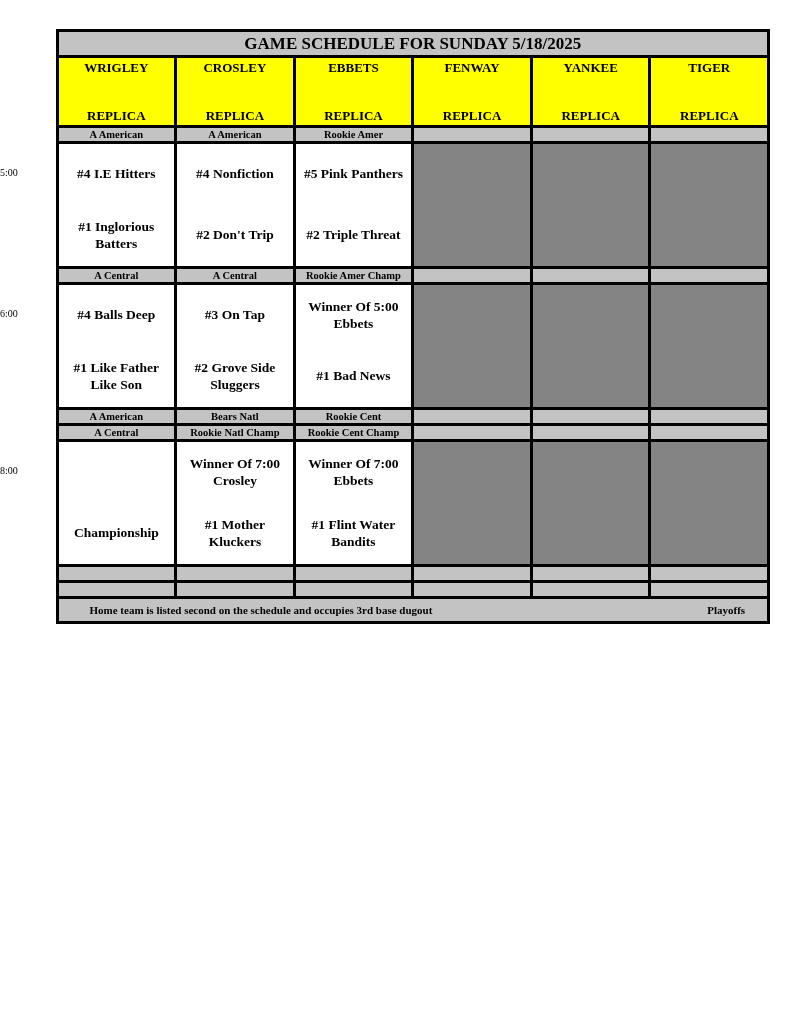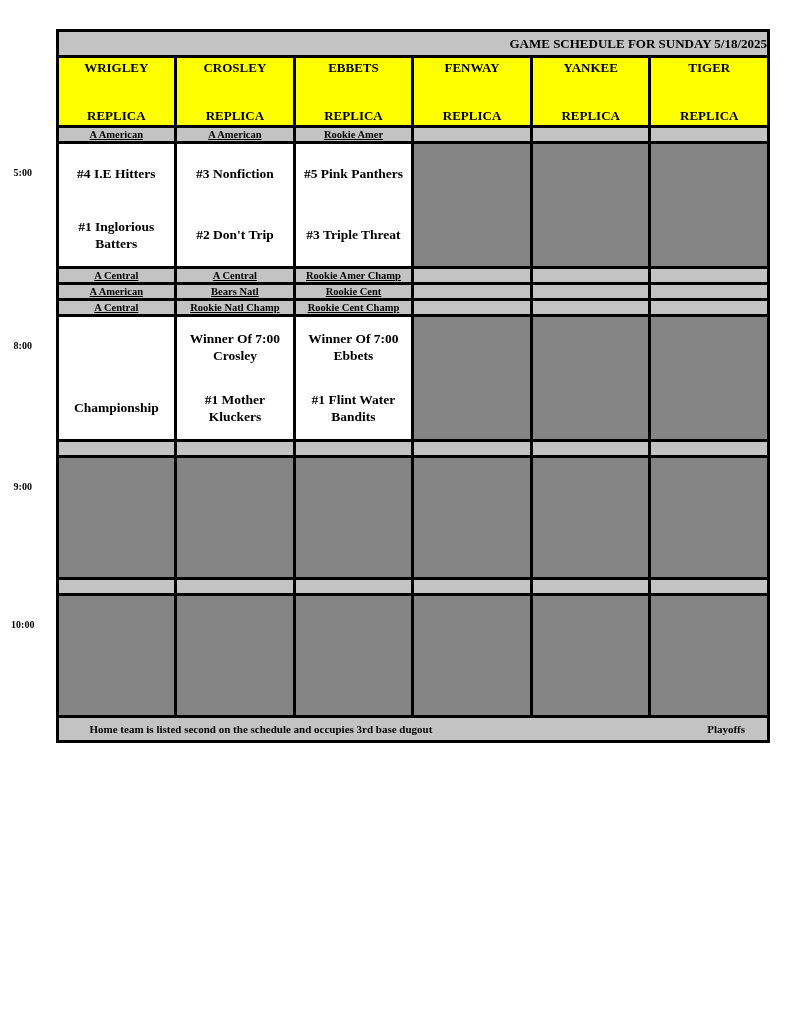--- a/index.html
+++ b/index.html
@@ -22,34 +22,34 @@
     width: 769px;
   }
   td { padding: 0; box-sizing: border-box; }
   
   td.gutter-cell {
     border: none;
     background: #ffffff;
   }
   td.time-gutter {
     vertical-align: top;
-    text-align: center;
+    text-align: left;
     padding: 24px 10px 0 0;
-    font-weight: bold;
+    font-weight: normal;
     font-size: 10px;
   }
   
   td.cell { border: 3px solid var(--border); }
   td.title-cell {
     height: 26px;
     background: var(--bar);
-    text-align: right;
-    vertical-align: middle;
-    font-weight: bold;
-    font-size: 13px;
+    text-align: center;
+    vertical-align: middle;
+    font-weight: bold;
+    font-size: 17px;
   }
   td.header-cell {
     height: 70px;
     background: var(--yellow);
     vertical-align: middle;
   }
   .header-inner {
     display: flex;
     flex-direction: column;
     justify-content: space-evenly;
@@ -59,21 +59,20 @@
     font-size: 13px;
     gap: 32px;
   }
   td.division-cell {
     height: 16px;
     background: var(--bar);
     text-align: center;
     vertical-align: middle;
     font-weight: bold;
     font-size: 10.5px;
-    text-decoration: underline;
   }
   td.game-cell {
     height: 122px;
     background: #ffffff;
     vertical-align: top;
   }
   td.game-cell.inactive { background: var(--inactive); }
   .half {
     height: 61px;
     display: flex;
@@ -169,41 +168,59 @@
           <td class="cell division-cell"></td>
           <td class="cell division-cell"></td>
         </tr>
         <tr>
           <td class="gutter-cell time-gutter">5:00</td>
           <td class="cell game-cell">
             <div class="half">#4 I.E Hitters</div>
             <div class="half">#1 Inglorious Batters</div>
           </td>
           <td class="cell game-cell">
-            <div class="half">#3 Nonfiction</div>
+            <div class="half">#4 Nonfiction</div>
             <div class="half">#2 Don't Trip</div>
           </td>
           <td class="cell game-cell">
             <div class="half">#5 Pink Panthers</div>
-            <div class="half">#3 Triple Threat</div>
+            <div class="half">#2 Triple Threat</div>
           </td>
           <td class="cell game-cell inactive"></td>
           <td class="cell game-cell inactive"></td>
           <td class="cell game-cell inactive"></td>
         </tr>
         <tr>
           <td class="gutter-cell"></td>
           <td class="cell division-cell">A Central</td>
           <td class="cell division-cell">A Central</td>
           <td class="cell division-cell">Rookie Amer Champ</td>
           <td class="cell division-cell"></td>
           <td class="cell division-cell"></td>
           <td class="cell division-cell"></td>
         </tr>
         <tr>
+          <td class="gutter-cell time-gutter">6:00</td>
+          <td class="cell game-cell">
+            <div class="half">#4 Balls Deep</div>
+            <div class="half">#1 Like Father Like Son</div>
+          </td>
+          <td class="cell game-cell">
+            <div class="half">#3 On Tap</div>
+            <div class="half">#2 Grove Side Sluggers</div>
+          </td>
+          <td class="cell game-cell">
+            <div class="half">Winner Of 5:00 Ebbets</div>
+            <div class="half">#1 Bad News</div>
+          </td>
+          <td class="cell game-cell inactive"></td>
+          <td class="cell game-cell inactive"></td>
+          <td class="cell game-cell inactive"></td>
+        </tr>
+        <tr>
           <td class="gutter-cell"></td>
           <td class="cell division-cell">A American</td>
           <td class="cell division-cell">Bears Natl</td>
           <td class="cell division-cell">Rookie Cent</td>
           <td class="cell division-cell"></td>
           <td class="cell division-cell"></td>
           <td class="cell division-cell"></td>
         </tr>
         <tr>
           <td class="gutter-cell"></td>
@@ -235,45 +252,27 @@
         <tr>
           <td class="gutter-cell"></td>
           <td class="cell division-cell"></td>
           <td class="cell division-cell"></td>
           <td class="cell division-cell"></td>
           <td class="cell division-cell"></td>
           <td class="cell division-cell"></td>
           <td class="cell division-cell"></td>
         </tr>
         <tr>
-          <td class="gutter-cell time-gutter">9:00</td>
-          <td class="cell game-cell inactive"></td>
-          <td class="cell game-cell inactive"></td>
-          <td class="cell game-cell inactive"></td>
-          <td class="cell game-cell inactive"></td>
-          <td class="cell game-cell inactive"></td>
-          <td class="cell game-cell inactive"></td>
-        </tr>
-        <tr>
-          <td class="gutter-cell"></td>
-          <td class="cell division-cell"></td>
-          <td class="cell division-cell"></td>
-          <td class="cell division-cell"></td>
-          <td class="cell division-cell"></td>
-          <td class="cell division-cell"></td>
-          <td class="cell division-cell"></td>
-        </tr>
-        <tr>
-          <td class="gutter-cell time-gutter">10:00</td>
-          <td class="cell game-cell inactive"></td>
-          <td class="cell game-cell inactive"></td>
-          <td class="cell game-cell inactive"></td>
-          <td class="cell game-cell inactive"></td>
-          <td class="cell game-cell inactive"></td>
-          <td class="cell game-cell inactive"></td>
+          <td class="gutter-cell"></td>
+          <td class="cell division-cell"></td>
+          <td class="cell division-cell"></td>
+          <td class="cell division-cell"></td>
+          <td class="cell division-cell"></td>
+          <td class="cell division-cell"></td>
+          <td class="cell division-cell"></td>
         </tr>
         <tr>
           <td class="gutter-cell"></td>
           <td class="cell footer-cell" colspan="6">
             <div class="footer-inner">
               <span class="footer-note">Home team is listed second on the schedule and occupies 3rd base dugout</span>
               <span class="footer-right">Playoffs</span>
             </div>
           </td>
         </tr>

